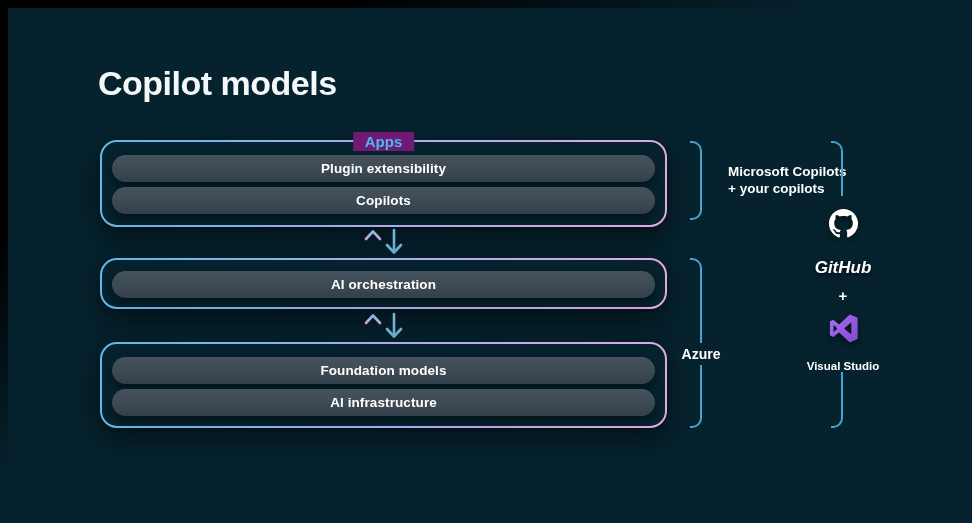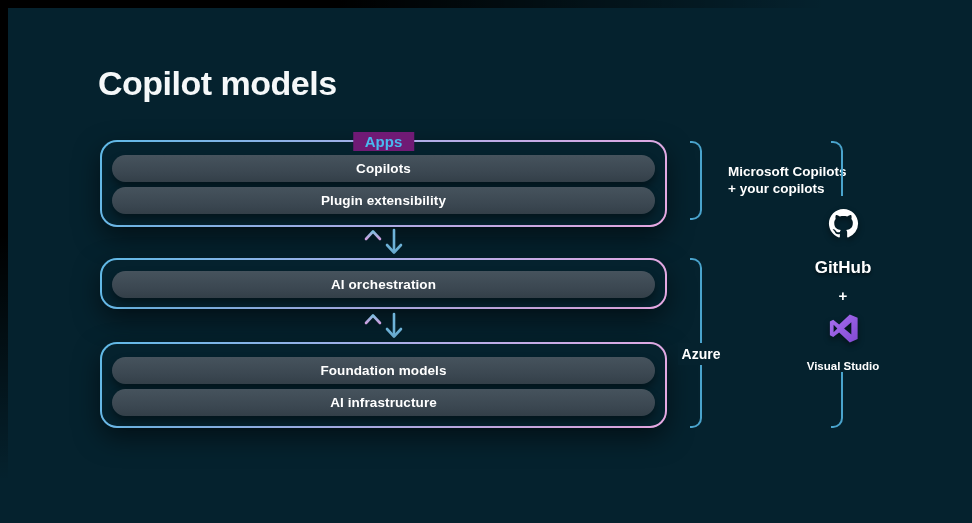--- a/index.html
+++ b/index.html
@@ -73,39 +73,39 @@
     left:678px;top:343px;width:46px;height:22px;
     display:flex;align-items:center;justify-content:center;font-size:14px;
   }
 
   .tools{
     position:absolute;left:806px;top:196px;width:74px;height:176px;
     background:#05222e;display:flex;flex-direction:column;align-items:center;
     padding-top:13px;box-sizing:border-box;
   }
   .github-word{color:#fff;font-size:17px;font-weight:700;margin-top:20px;
-    text-shadow:0 2px 3px rgba(0,0,0,.5);}
+    text-shadow:0 2px 3px rgba(0,0,0,.5);font-style:italic;}
   .plus{color:#fff;font-size:15px;font-weight:700;margin:9px 0;}
   .vs-word{color:#fff;font-size:11.5px;font-weight:700;margin-top:16px;white-space:nowrap;}
 </style>
 </head>
 <body>
 
 <div id="stage">
   <div class="frame-top"></div>
   <div class="frame-left"></div>
 
   <div class="title">Copilot models</div>
 
   <div class="gbox box-apps">
     <div class="gbox-inner">
       <div class="apps-label">Apps</div>
       <div class="pills pt-apps">
+        <div class="pill">Plugin extensibility</div>
         <div class="pill">Copilots</div>
-        <div class="pill">Plugin extensibility</div>
       </div>
     </div>
   </div>
 
   <div class="arrows arrows-1">
     <svg width="46" height="28" viewBox="0 0 46 28">
       <defs>
         <linearGradient id="upgrad" x1="0" y1="1" x2="0" y2="0">
           <stop offset="0" stop-color="#cf9fe0"></stop>
             <stop offset="1" stop-color="#7fbede"></stop>

